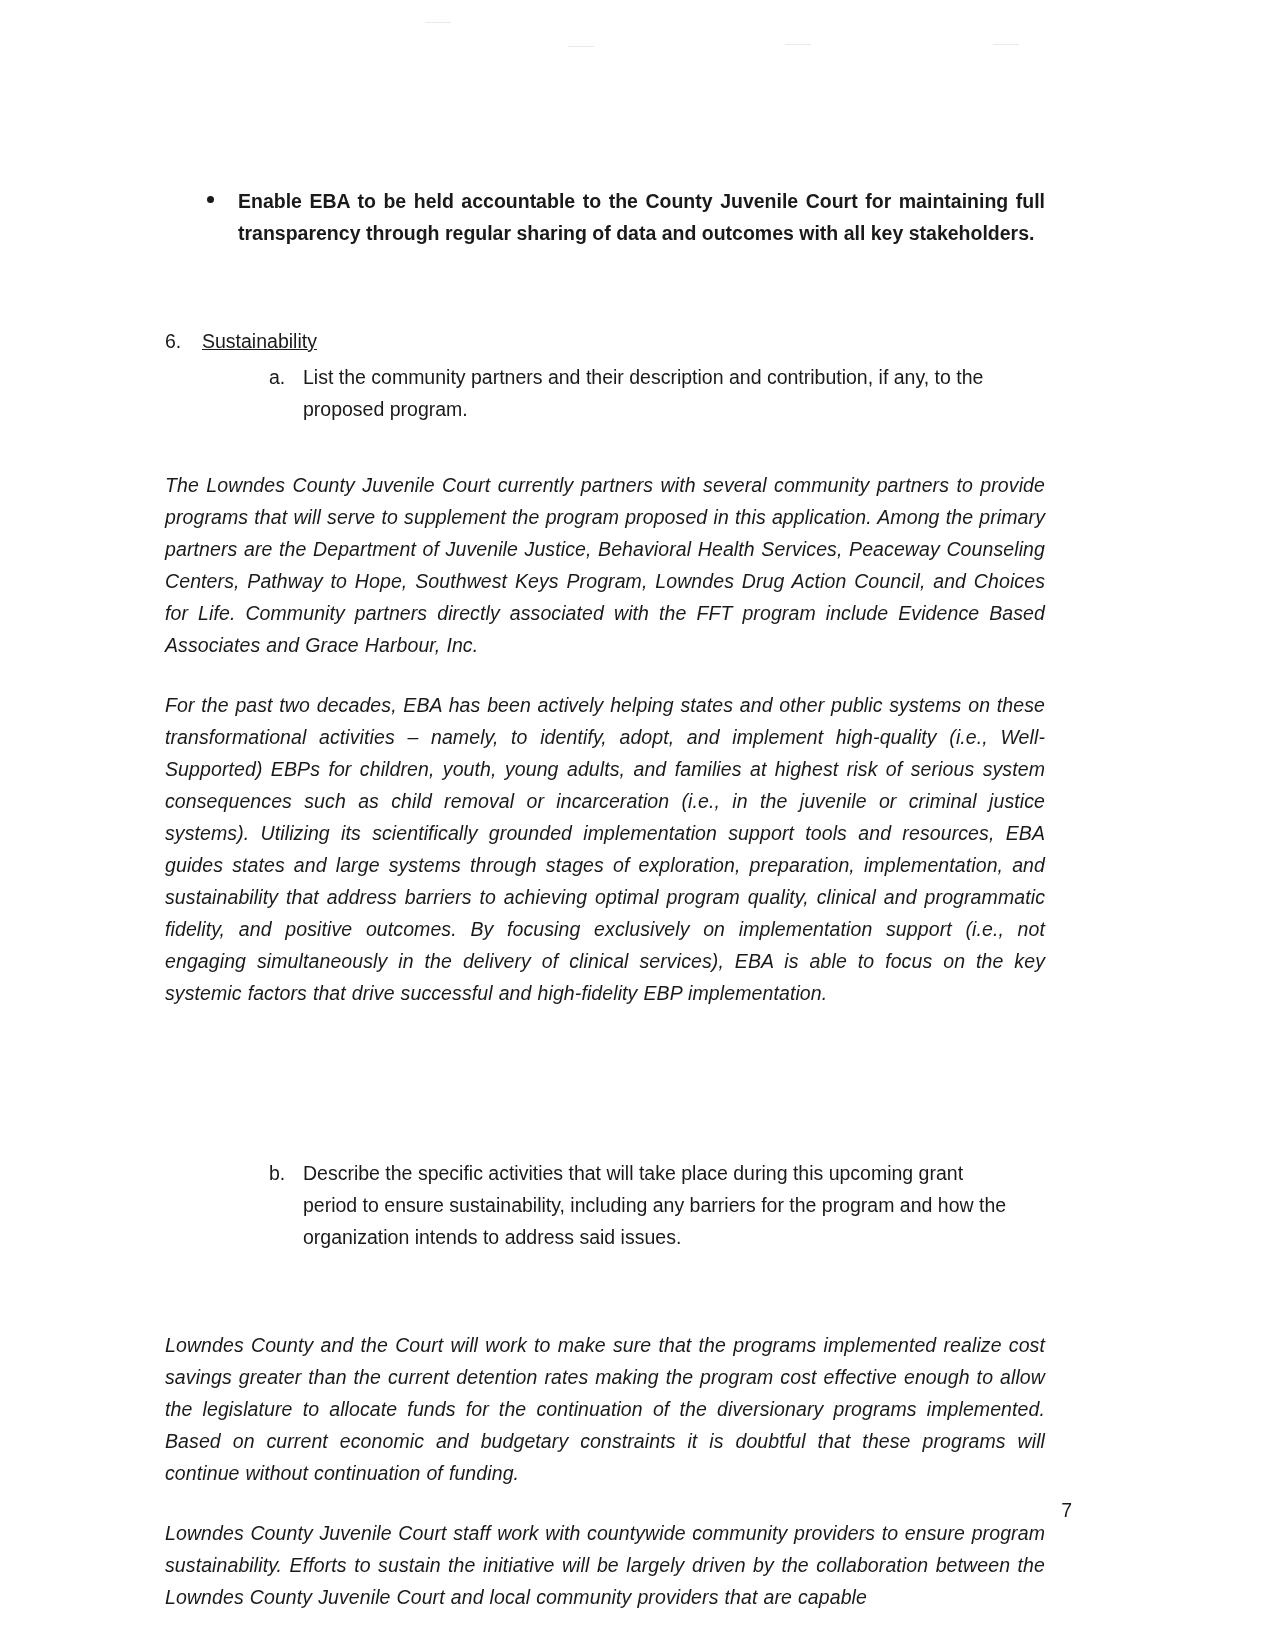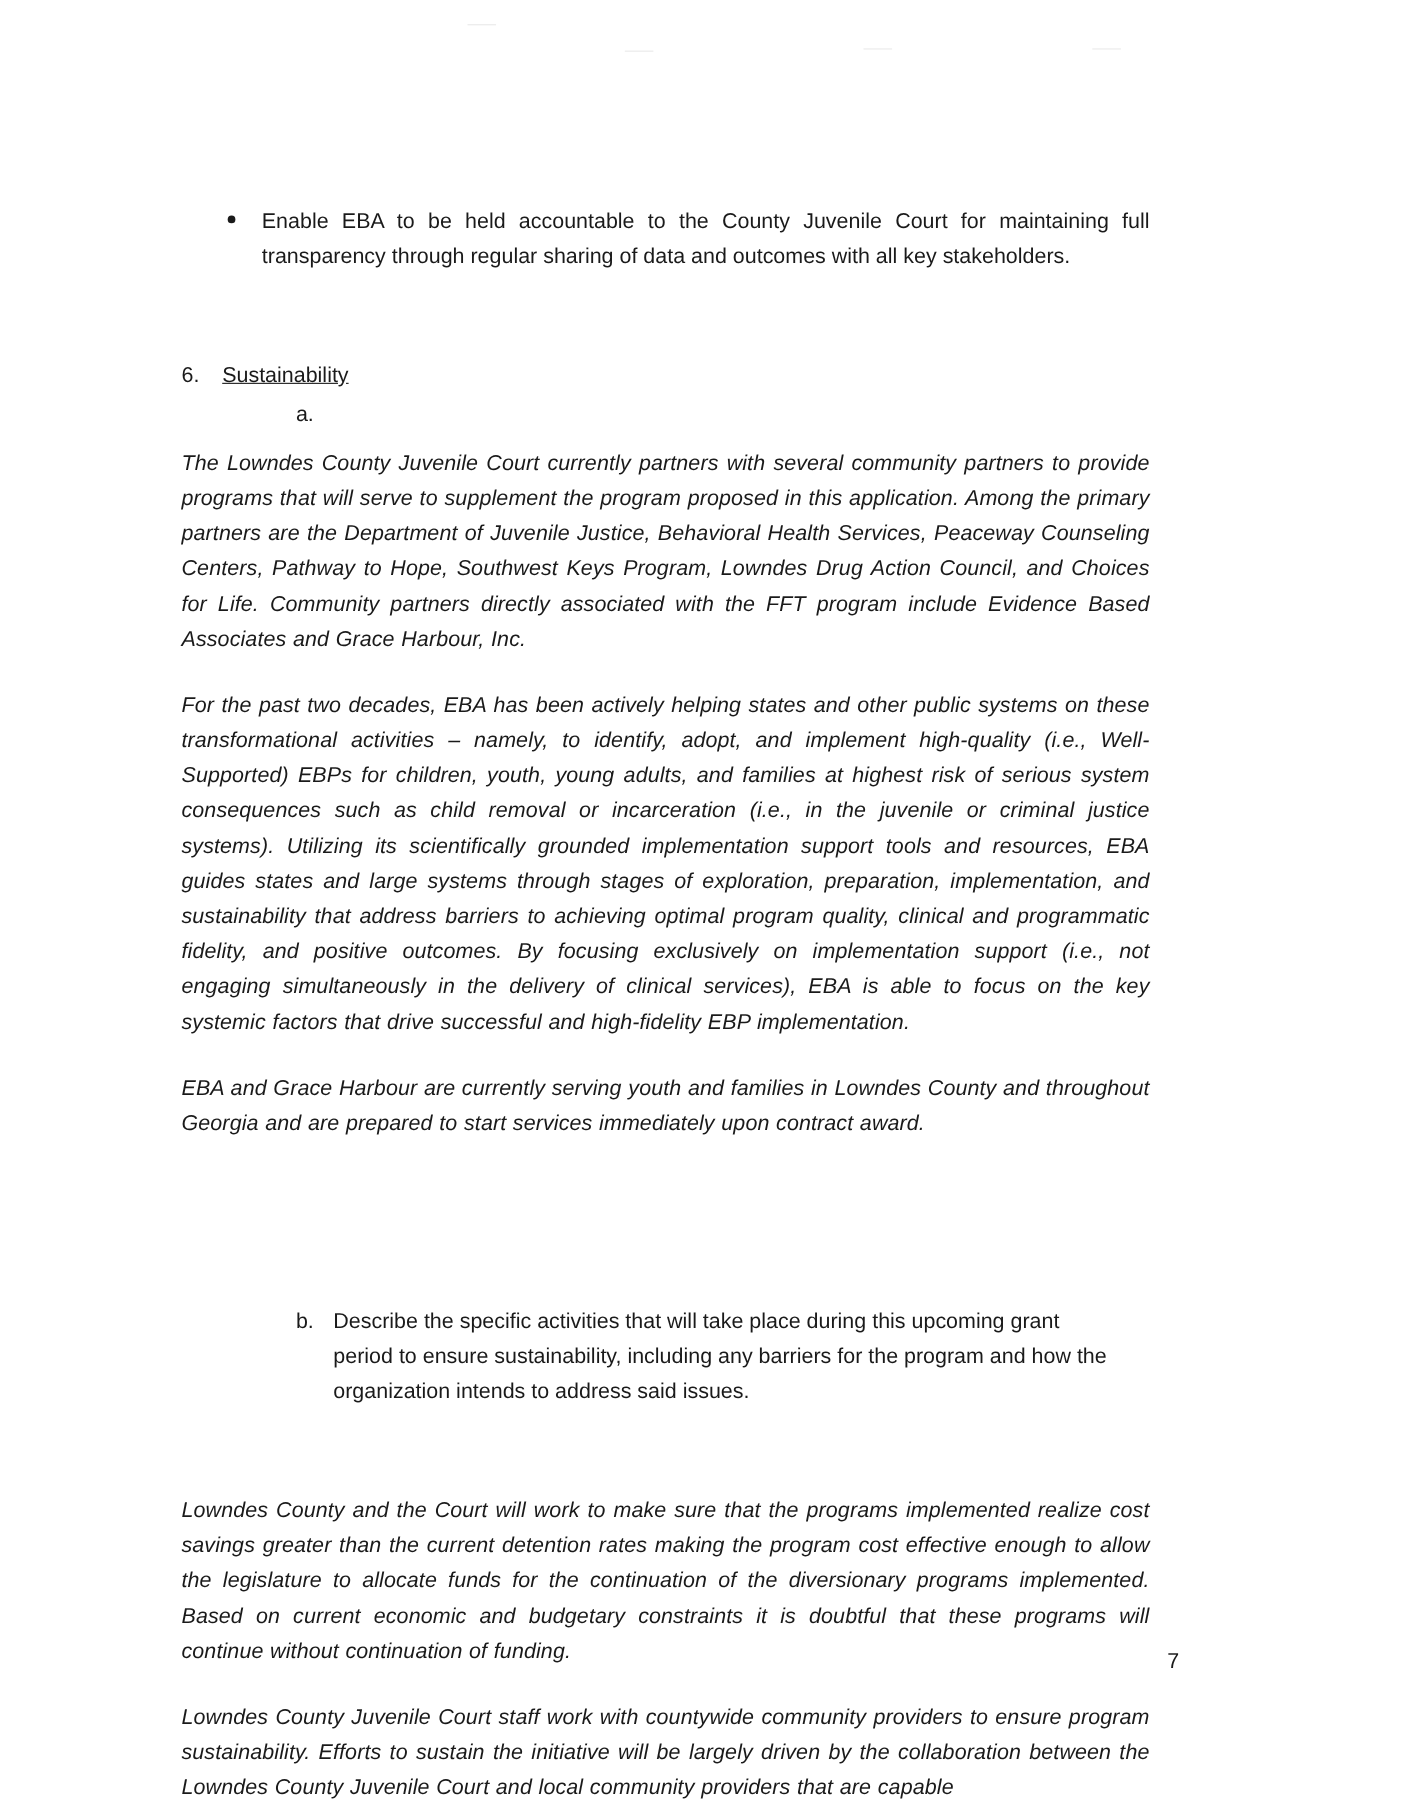--- a/index.html
+++ b/index.html
@@ -33,20 +33,21 @@
     word-spacing: 0.5px;
     font-style: italic;
   }
   .para.last { margin-bottom: 0; }
 
   
   .bullet-list {
     margin: 0;
     padding: 0;
     list-style: none;
+    font-weight: bold;
   }
   .bullet-item {
     position: relative;
     padding-left: 73px;
     font-size: 19.5px;
     line-height: 32px;
     text-align: justify;
     margin-bottom: 0;
   }
   .bullet-dot {
@@ -142,27 +143,27 @@
       </li>
     </ul>
 
     <div class="numbered-section">
       <span class="numbered-marker">6.</span>
       <span class="section-title">Sustainability</span>
     </div>
 
     <div class="sub-item a">
       <span class="sub-marker">a.</span>
+      <span>List the community partners and their description and contribution, if any, to the proposed program.</span>
     </div>
 
     <div class="gap-a"></div>
 
     <p class="para">The Lowndes County Juvenile Court currently partners with several community partners to provide programs that will serve to supplement the program proposed in this application.  Among the primary partners are the Department of Juvenile Justice, Behavioral Health Services, Peaceway Counseling Centers, Pathway to Hope, Southwest Keys Program, Lowndes Drug Action Council, and Choices for Life.  Community partners directly associated with the FFT program include Evidence Based Associates and Grace Harbour, Inc.</p>
     <p class="para">For the past two decades, EBA has been actively helping states and other public systems on these transformational activities – namely, to identify, adopt, and implement high-quality (i.e., Well-Supported) EBPs for children, youth, young adults, and families at highest risk of serious system consequences such as child removal or incarceration (i.e., in the juvenile or criminal justice systems). Utilizing its scientifically grounded implementation support tools and resources, EBA guides states and large systems through stages of exploration, preparation, implementation, and sustainability that address barriers to achieving optimal program quality, clinical and programmatic fidelity, and positive outcomes. By focusing exclusively on implementation support (i.e., not engaging simultaneously in the delivery of clinical services), EBA is able to focus on the key systemic factors that drive successful and high-fidelity EBP implementation.</p>
-    <p class="para">EBA and Grace Harbour are currently serving youth and families in Lowndes County and throughout Georgia and are prepared to start services immediately upon contract award.</p>
 
     <div class="gap-b"></div>
 
     <div class="sub-item b">
       <span class="sub-marker">b.</span>
       <span>Describe the specific activities that will take place during this upcoming grant period to ensure sustainability, including any barriers for the program and how the organization intends to address said issues.</span>
     </div>
 
     <div class="gap-c"></div>
 

